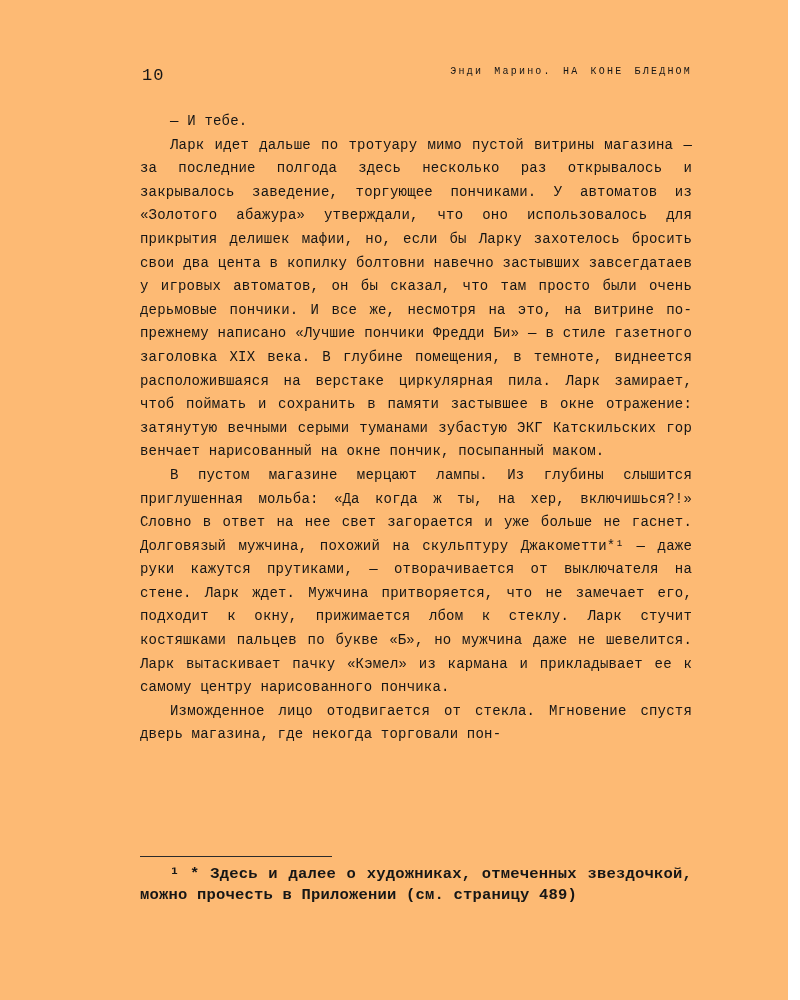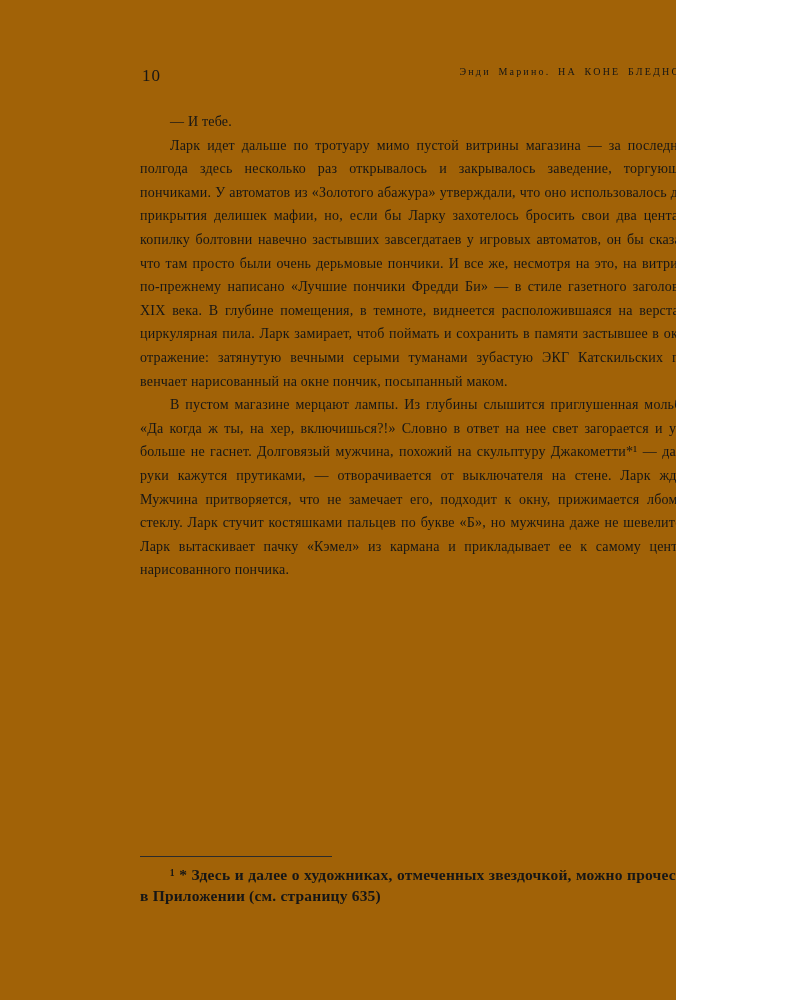--- a/index.html
+++ b/index.html
@@ -2,25 +2,25 @@
 <html lang="ru"><head>
 <meta charset="utf-8">
 <style>
   html, body {
     margin: 0;
     padding: 0;
     background: #ffffff;
   }
   .page {
     position: relative;
-    width: 676px;
+    width: 788px;
     height: 1000px;
-    background: #a16207;
+    background: #fdba74;
     overflow: hidden;
-    font-family: Liberation Serif, serif;
+    font-family: Liberation Mono, monospace;
     color: #161616;
   }
   .running-head {
     position: absolute;
     top: 66px;
     left: 140px;
     width: 552px;
     height: 22px;
   }
   .page-num {
@@ -84,20 +84,21 @@
 
   <header class="running-head">
     <span class="page-num">10</span>
     <span class="running-title">Энди Марино. НА КОНЕ БЛЕДНОМ</span>
   </header>
 
   <main class="text-block">
       <p>— И тебе.</p>
       <p>Ларк идет дальше по тротуару мимо пустой витрины магазина — за последние полгода здесь несколько раз открывалось и закрывалось заведение, торгующее пончиками. У автоматов из «Золотого абажура» утверждали, что оно использовалось для прикрытия делишек мафии, но, если бы Ларку захотелось бросить свои два цента в копилку болтовни навечно застывших завсегдатаев у игровых автоматов, он бы сказал, что там просто были очень дерьмовые пончики. И все же, несмотря на это, на витрине по-прежнему написано «Лучшие пончики Фредди Би» — в стиле газетного заголовка XIX века. В глубине помещения, в темноте, виднеется расположившаяся на верстаке циркулярная пила. Ларк замирает, чтоб поймать и сохранить в памяти застывшее в окне отражение: затянутую вечными серыми туманами зубастую ЭКГ Катскильских гор венчает нарисованный на окне пончик, посыпанный маком.</p>
       <p>В пустом магазине мерцают лампы. Из глубины слышится приглушенная мольба: «Да когда ж ты, на хер, включишься?!» Словно в ответ на нее свет загорается и уже больше не гаснет. Долговязый мужчина, похожий на скульптуру Джакометти*¹ — даже руки кажутся прутиками, — отворачивается от выключателя на стене. Ларк ждет. Мужчина притворяется, что не замечает его, подходит к окну, прижимается лбом к стеклу. Ларк стучит костяшками пальцев по букве «Б», но мужчина даже не шевелится. Ларк вытаскивает пачку «Кэмел» из кармана и прикладывает ее к самому центру нарисованного пончика.</p>
+      <p>Изможденное лицо отодвигается от стекла. Мгновение спустя дверь магазина, где некогда торговали пон-</p>
     </main>
 
   <footer class="footnote">
     <div class="footnote-rule"></div>
-    <p class="footnote-text">¹ * Здесь и далее о художниках, отмеченных звездочкой, можно прочесть в Приложении (см. страницу 635)</p>
+    <p class="footnote-text">¹ * Здесь и далее о художниках, отмеченных звездочкой, можно прочесть в Приложении (см. страницу 489)</p>
   </footer>
 
 </div>
 
 </body></html>

